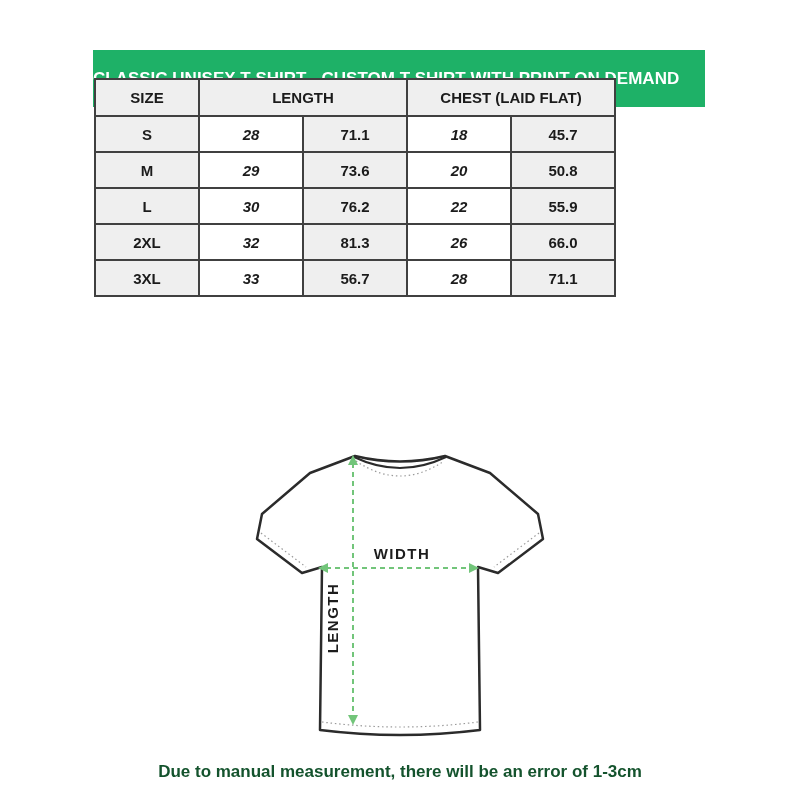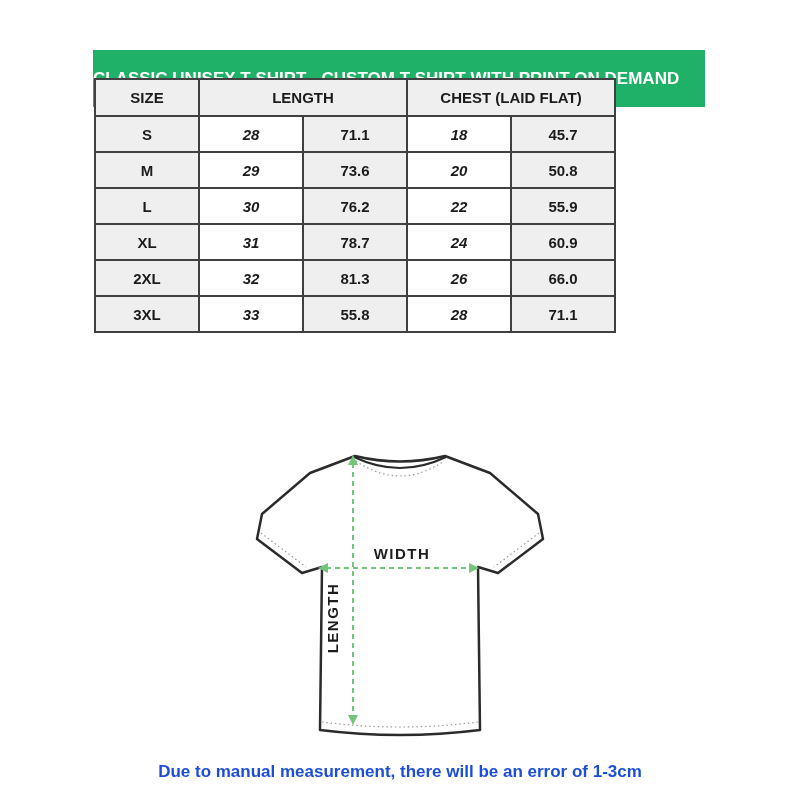--- a/index.html
+++ b/index.html
@@ -81,37 +81,30 @@
       <td class="shaded">50.8</td>
     </tr>
     <tr>
       <td class="shaded">L</td>
       <td class="plain">30</td>
       <td class="shaded">76.2</td>
       <td class="plain">22</td>
       <td class="shaded">55.9</td>
     </tr>
     <tr>
-      <td class="shaded">XL</td>
-      <td class="plain">31</td>
-      <td class="shaded">78.7</td>
-      <td class="plain">24</td>
-      <td class="shaded">60.9</td>
-    </tr>
-    <tr>
       <td class="shaded">2XL</td>
       <td class="plain">32</td>
       <td class="shaded">81.3</td>
       <td class="plain">26</td>
       <td class="shaded">66.0</td>
     </tr>
     <tr>
       <td class="shaded">3XL</td>
       <td class="plain">33</td>
-      <td class="shaded">55.8</td>
+      <td class="shaded">56.7</td>
       <td class="plain">28</td>
       <td class="shaded">71.1</td>
     </tr>
   </tbody>
 </table>
 
 <svg class="diagram" viewBox="0 0 300 300">
 
   <path class="shirt-outline" d="M 105 13
            Q 150 24 195 13
@@ -141,13 +134,13 @@
   <g>
     <line class="arrow-line" x1="103" y1="20" x2="103" y2="274" style="stroke: rgb(114, 197, 122);"></line>
     <polygon points="103,12 98,22 108,22" style="fill: rgb(114, 197, 122);"></polygon>
     <polygon points="103,282 98,272 108,272" style="fill: rgb(114, 197, 122);"></polygon>
   </g>
 
   <text class="dim-label" x="152" y="116" text-anchor="middle">WIDTH</text>
   <text class="dim-label" x="88" y="175" text-anchor="middle" transform="rotate(-90 88 175)">LENGTH</text>
 </svg>
 
-<div class="footnote" style="color: #1d4ed8;">Due to manual measurement, there will be an error of 1-3cm</div>
+<div class="footnote" style="color: #14532d;">Due to manual measurement, there will be an error of 1-3cm</div>
 
 </body></html>

